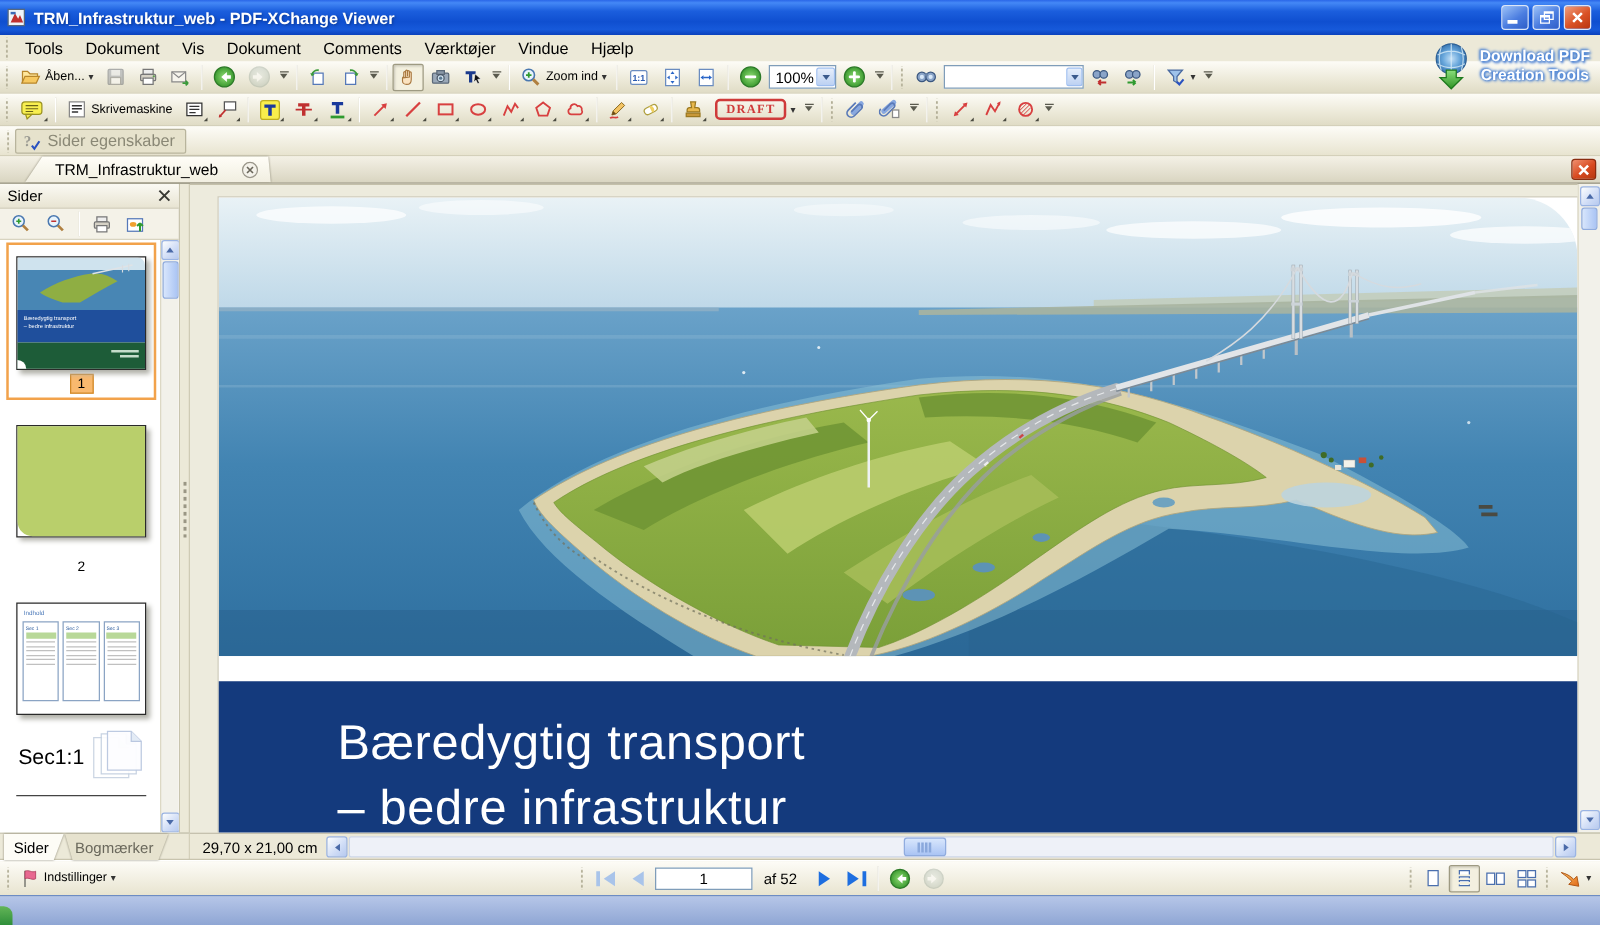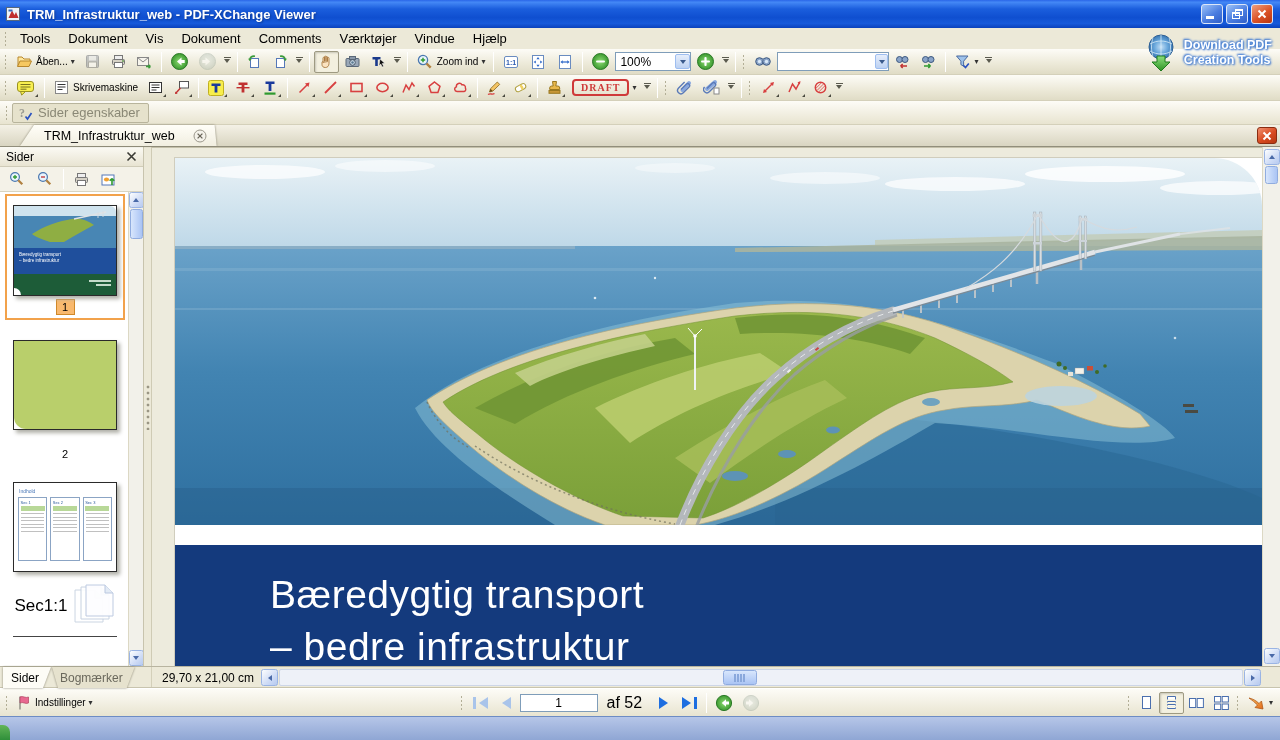--- a/index.html
+++ b/index.html
@@ -22,21 +22,21 @@
   .glyph-rest2{position:absolute;left:8px;top:4px;width:8px;height:7px;border:1px solid #fff;border-top-width:2px;}
   .glyph-x{position:absolute;inset:0;display:flex;align-items:center;justify-content:center;}
 
   
   .menubar{height:21px;flex:none;display:flex;align-items:center;background:#ece9d8;padding-left:2px;}
   .menuitem{padding:2px 9px;cursor:default;}
   .grip{width:5px;height:18px;margin:0 3px 0 1px;flex:none;
     background-image:radial-gradient(circle,#b2ae96 34%,transparent 40%);background-size:3px 4px;background-repeat:repeat-y;background-position:1px 1px;}
 
   
-  .promo{position:absolute;top:30px;right:2px;z-index:9;display:flex;align-items:center;gap:4px;padding:2px 6px;}
+  .promo{position:absolute;top:30px;right:2px;z-index:9;display:flex;align-items:center;gap:4px;padding:2px 6px;text-align:center;}
   .promo-text{font-weight:bold;font-size:12.5px;line-height:15px;color:#fff;
     text-shadow:0 0 3px #5a96e4,1px 1px 2px #2a66c8,-1px -1px 2px #2a66c8;}
 
   
   .toolbar{height:26px;flex:none;display:flex;align-items:center;padding:1px 2px;gap:1px;
     background:linear-gradient(#fdfcf7,#ece9d8 60%,#e0dcc6);border-bottom:1px solid #d4d0ba;}
   .sep{width:1px;height:20px;background:#c6c2ac;border-right:1px solid #fff;margin:0 3px;flex:none;}
   .tbtn{height:22px;min-width:25px;padding:0 3px;display:flex;align-items:center;justify-content:center;gap:3px;
     border:1px solid transparent;border-radius:2px;position:relative;flex:none;}
   .tbtn.pressed{border-color:#9e9a82;background:#f3f0df;box-shadow:inset 1px 1px 2px rgba(0,0,0,.18);}
@@ -130,21 +130,21 @@
   .hthumb i{width:1.5px;height:8px;background:#8aa8dc;}
   .hbtn{width:17px;margin:2px 1px;flex:none;background:linear-gradient(135deg,#fdfefe,#cfdcf6 60%,#b6c9ef);
     border:1px solid #9ab4e4;border-radius:2.5px;display:flex;align-items:center;justify-content:center;}
   .hcorner{width:18px;flex:none;background:#ece9d8;display:flex;align-items:center;justify-content:center;}
 
   
   .bottombar{height:28px;flex:none;display:flex;align-items:center;padding:1px 3px;
     background:linear-gradient(#fdfcf7,#e8e4d0);border-top:1px solid #fff;box-shadow:0 -1px 0 #c8c4ae;}
   .navgroup{display:flex;align-items:center;gap:1px;margin:0 auto;}
   .pginput{width:78px;height:18px;border:1px solid #7f9db9;text-align:center;font-size:12px;font-family:"Liberation Sans",sans-serif;}
-  .navlbl{font-size:16px;padding:0 8px;white-space:nowrap;}
+  .navlbl{font-size:12px;padding:0 8px;white-space:nowrap;}
   .tri-l-d{width:0;height:0;border:6px solid transparent;border-right:9px solid #a9c4ea;border-left:none;}
   .tri-r-e{width:0;height:0;border:6px solid transparent;border-left:9px solid #1d6ee0;border-right:none;}
   .vbar-d{width:3px;height:12px;background:#a9c4ea;}
   .vbar-e{width:3px;height:12px;background:#1d6ee0;}
 
   
   .taskbar{height:24px;flex:none;position:relative;background:linear-gradient(#b6c6e8,#8fa6d4);border-top:1px solid #6d8cc4;}
   .startfrag{position:absolute;left:0;bottom:0;width:10px;height:15px;border-top-right-radius:7px;
     background:linear-gradient(#63b557,#2f8f3a);}
 </style>
@@ -363,21 +363,21 @@
           <rect x="6.6" y="8.4" width="4.8" height="1.2" fill="#2a66c8"></rect>
         </svg>
     </div>
     <div class="sep"></div>
     <div class="tbtn">
       <svg class="i" width="19" height="19">
           <circle cx="9.5" cy="9.5" r="8" fill="url(#gGrn)" stroke="#2c7a28"></circle>
           <rect x="5" y="8.4" width="9" height="2.2" rx="1" fill="#fff"></rect>
         </svg>
     </div>
-    <div class="combo" style="width:76px;">
+    <div class="combo" style="width:54px;">
       <span>100%</span>
       <span class="ca">
           <span class="tri-s"></span>
         </span>
     </div>
     <div class="tbtn">
       <svg class="i" width="19" height="19">
           <circle cx="9.5" cy="9.5" r="8" fill="url(#gGrn)" stroke="#2c7a28"></circle>
           <rect x="5" y="8.4" width="9" height="2.2" rx="1" fill="#fff"></rect>
           <rect x="8.4" y="5" width="2.2" height="9" rx="1" fill="#fff"></rect>

